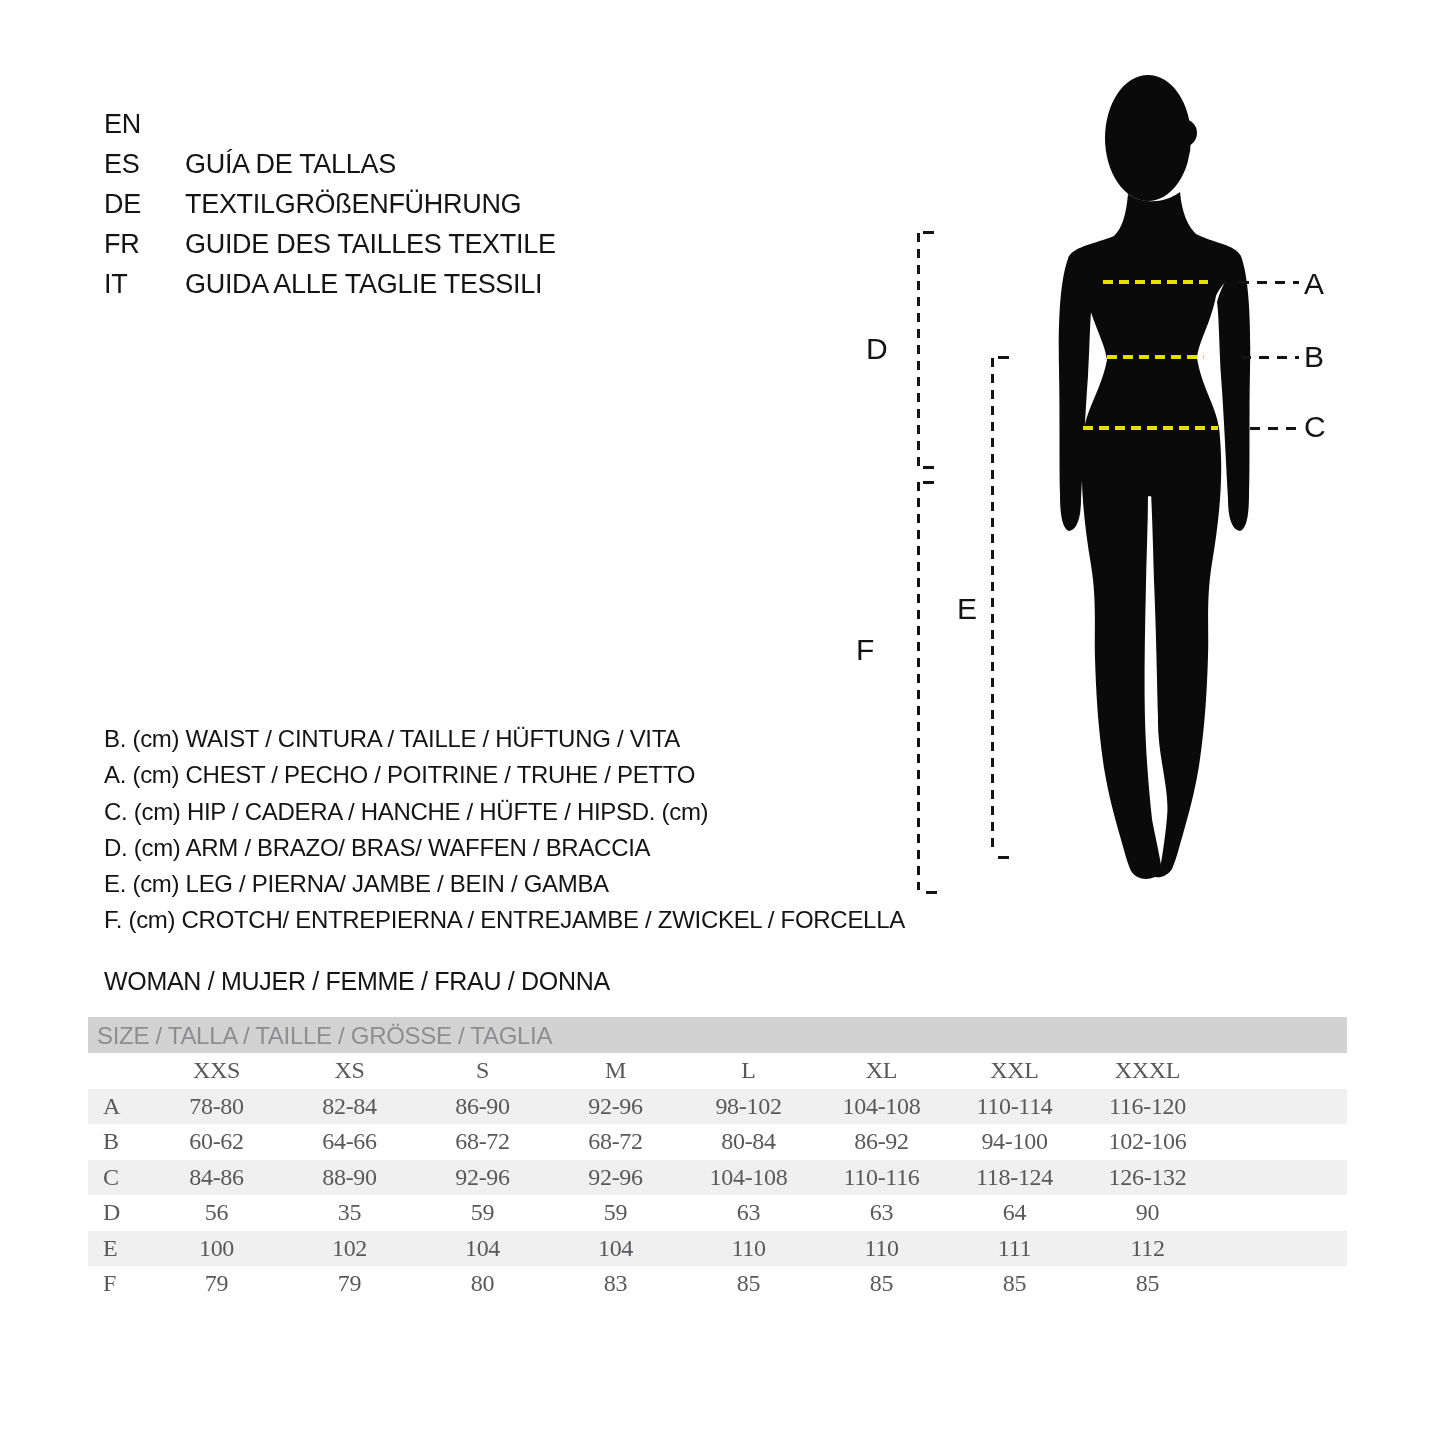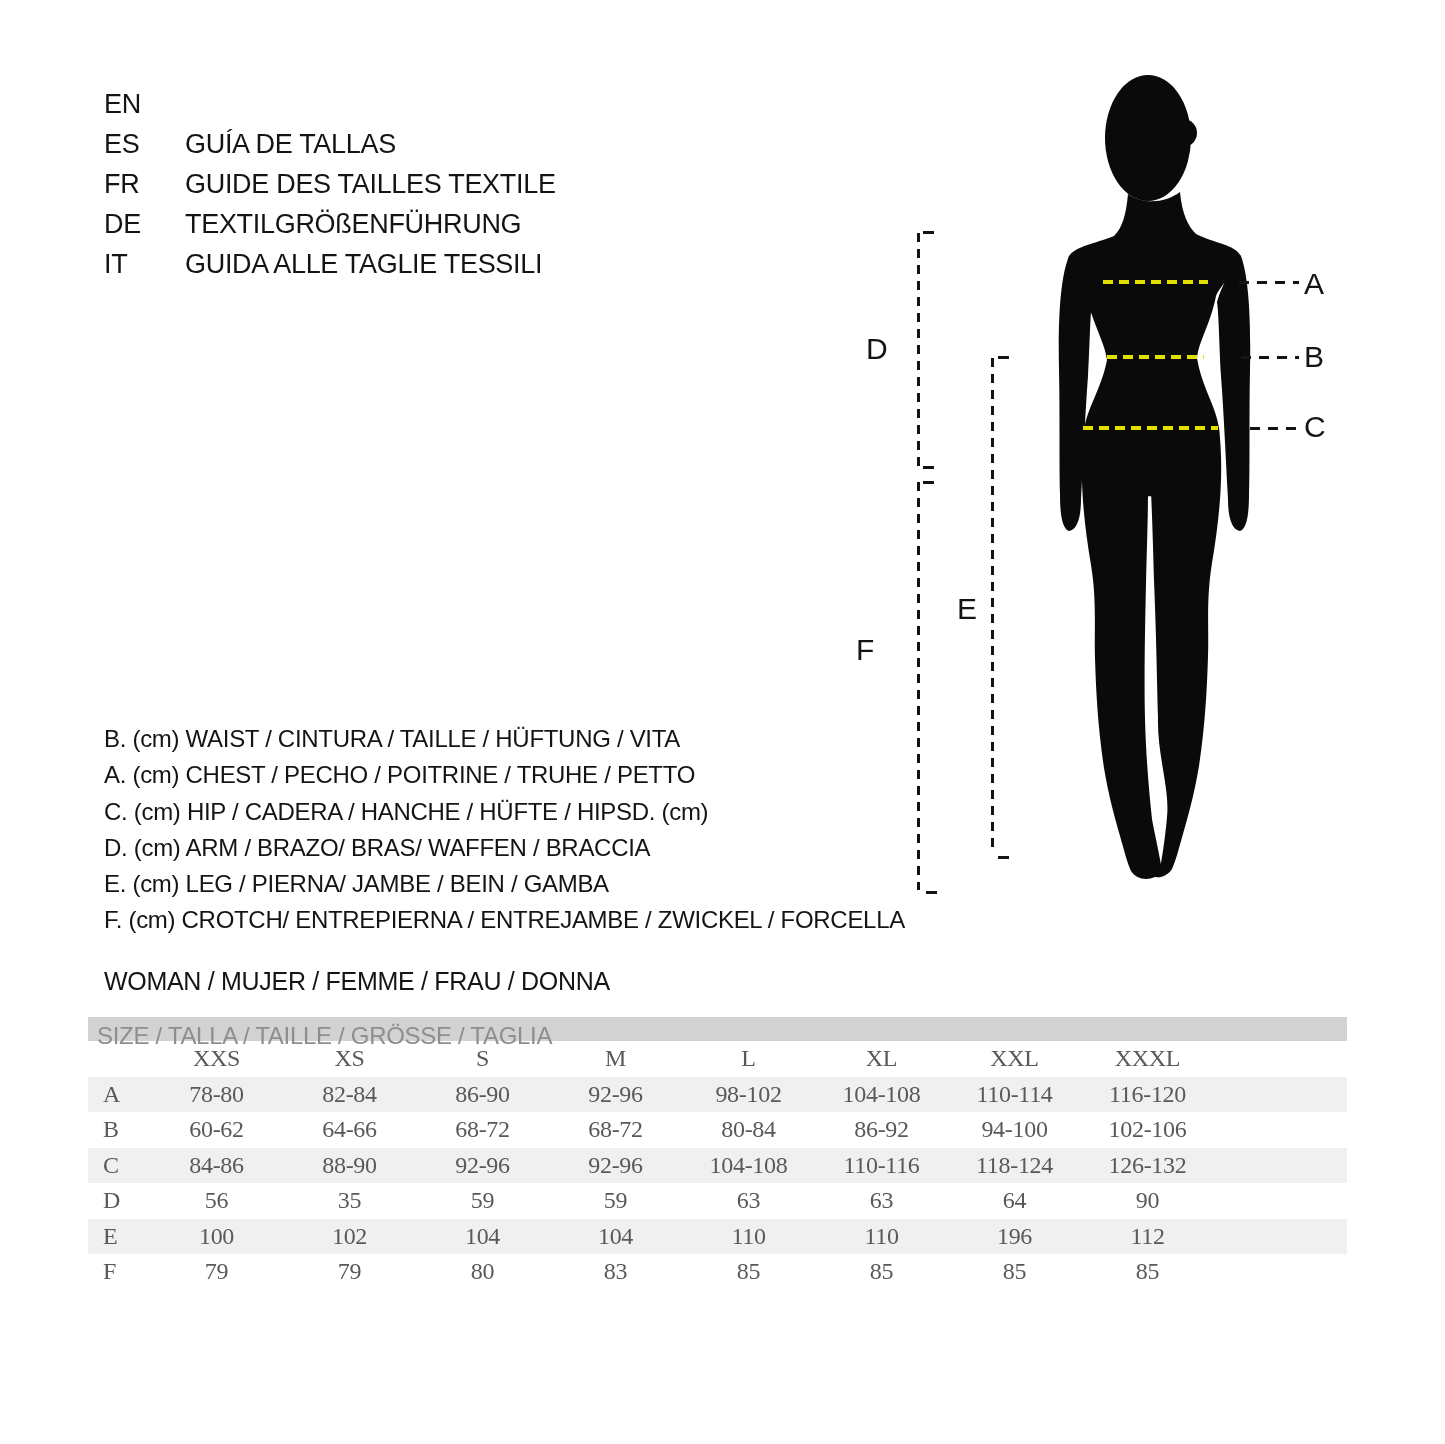--- a/index.html
+++ b/index.html
@@ -2,42 +2,42 @@
 <html style="--ink: #141414; --dash-yellow: #e5df00; --silhouette: #0a0a0a; --band-bg: #d2d2d2; --band-text: #8e8e90; --stripe-bg: #f0f0f0; --table-text: #59595b;"><head>
 <meta charset="utf-8">
 <style>
   html,body { margin:0; padding:0; background:#fff; }
   .page {
     position:relative; width:1445px; height:1444px; background:#fff;
     font-family:"Liberation Sans","DejaVu Sans",sans-serif;
     color:var(--ink,#161616); overflow:hidden;
   }
   
-  .lang-block { position:absolute; left:104px; top:84px; font-size:27px; line-height:40px; letter-spacing:-0.3px; white-space:nowrap; }
+  .lang-block { position:absolute; left:104px; top:104px; font-size:27px; line-height:40px; letter-spacing:-0.3px; white-space:nowrap; }
   .lang-row  { display:flex; }
   .lang-code { width:81px; flex:0 0 81px; }
   
   .legend-block { position:absolute; left:104px; top:721px; font-size:24px; line-height:36.3px; letter-spacing:-0.3px; white-space:nowrap; }
   
   .gender-heading { position:absolute; left:104px; top:967px; font-size:25px; letter-spacing:-0.3px; white-space:nowrap; }
   
   .silhouette { position:absolute; left:1030px; top:68px; width:280px; height:850px; }
   .silhouette path, .silhouette ellipse, .silhouette circle { fill:var(--silhouette,#0a0a0a); }
   
   .vdash { position:absolute; width:3px;
            background:repeating-linear-gradient(180deg,var(--ink,#131313) 0 9px,transparent 9px 16px); }
   .hdash { position:absolute; height:3px;
            background:repeating-linear-gradient(90deg,var(--ink,#131313) 0 10px,transparent 10px 18px); }
   .ydash { position:absolute; height:4px;
            background:repeating-linear-gradient(90deg,var(--dash-yellow,#e5df00) 0 10px,transparent 10px 16px); }
   .tick   { position:absolute; width:11px; height:3px; background:var(--ink,#131313); }
   .mlabel { position:absolute; font-size:30px; color:var(--ink,#131313); letter-spacing:-0.3px; }
   
   .size-table-wrap { position:absolute; left:88px; top:1017px; width:1259px; }
-  .size-band { height:24px; line-height:37px; background:var(--band-bg,#d2d2d2); color:var(--band-text,#8e8e90);
+  .size-band { height:36px; line-height:37px; background:var(--band-bg,#d2d2d2); color:var(--band-text,#8e8e90);
                font-size:24px; padding-left:9px; box-sizing:border-box; letter-spacing:-0.3px; }
   table.size-table { width:100%; border-collapse:collapse; table-layout:fixed;
                      font-size:24px; color:var(--table-text,#59595b);font-family:Liberation Serif, serif; }
   .size-table th, .size-table td { height:35.5px; padding:0; text-align:center; font-weight:normal; letter-spacing:-0.3px; }
   .size-table td.row-label { text-align:left; padding-left:15px; }
   tr.stripe { background:var(--stripe-bg,#f0f0f0); }
 </style>
 </head>
 <body>
 
@@ -45,26 +45,26 @@
 
   <div class="lang-block">
     <div class="lang-row">
       <span class="lang-code">EN</span>
     </div>
     <div class="lang-row">
       <span class="lang-code">ES</span>
       <span class="lang-title">GUÍA DE TALLAS</span>
     </div>
     <div class="lang-row">
+      <span class="lang-code">DE</span>
+      <span class="lang-title">TEXTILGRÖßENFÜHRUNG</span>
+    </div>
+    <div class="lang-row">
       <span class="lang-code">FR</span>
       <span class="lang-title">GUIDE DES TAILLES TEXTILE</span>
-    </div>
-    <div class="lang-row">
-      <span class="lang-code">DE</span>
-      <span class="lang-title">TEXTILGRÖßENFÜHRUNG</span>
     </div>
     <div class="lang-row">
       <span class="lang-code">IT</span>
       <span class="lang-title">GUIDA ALLE TAGLIE TESSILI</span>
     </div>
   </div>
 
   <svg class="silhouette" viewBox="0 0 280 850" xmlns="http://www.w3.org/2000/svg" aria-hidden="true">
     <ellipse cx="118" cy="70" rx="43" ry="63"></ellipse>
     <circle cx="153" cy="65" r="14"></circle>
@@ -216,21 +216,21 @@
           <td></td>
         </tr>
         <tr class="stripe">
           <td class="row-label">E</td>
           <td>100</td>
           <td>102</td>
           <td>104</td>
           <td>104</td>
           <td>110</td>
           <td>110</td>
-          <td>196</td>
+          <td>111</td>
           <td>112</td>
           <td></td>
         </tr>
         <tr>
           <td class="row-label">F</td>
           <td>79</td>
           <td>79</td>
           <td>80</td>
           <td>83</td>
           <td>85</td>

